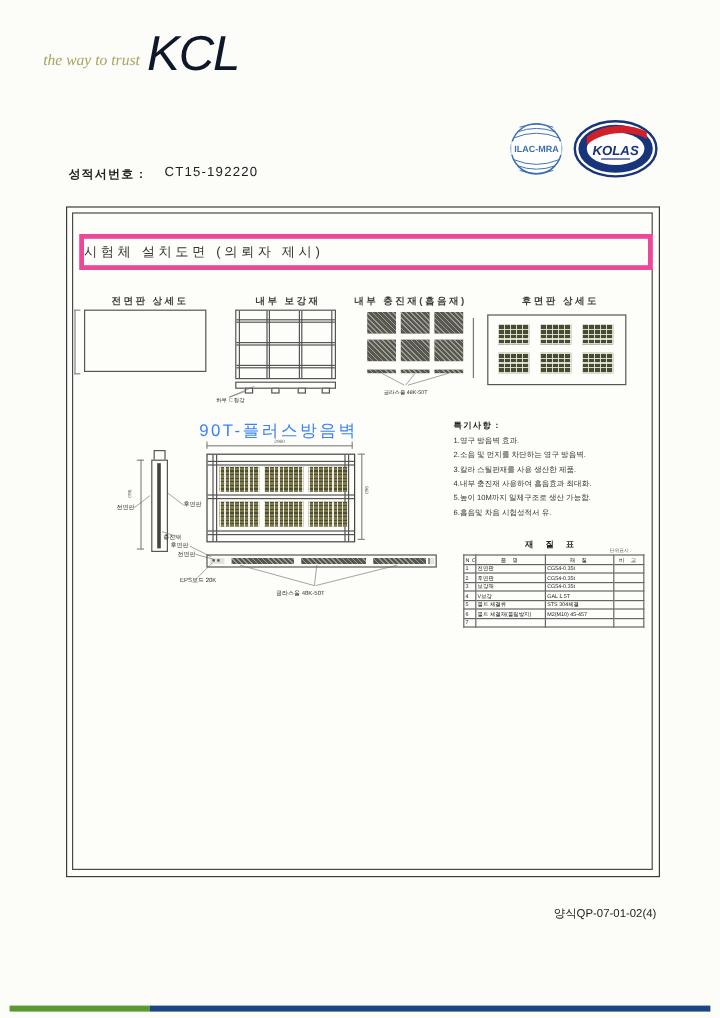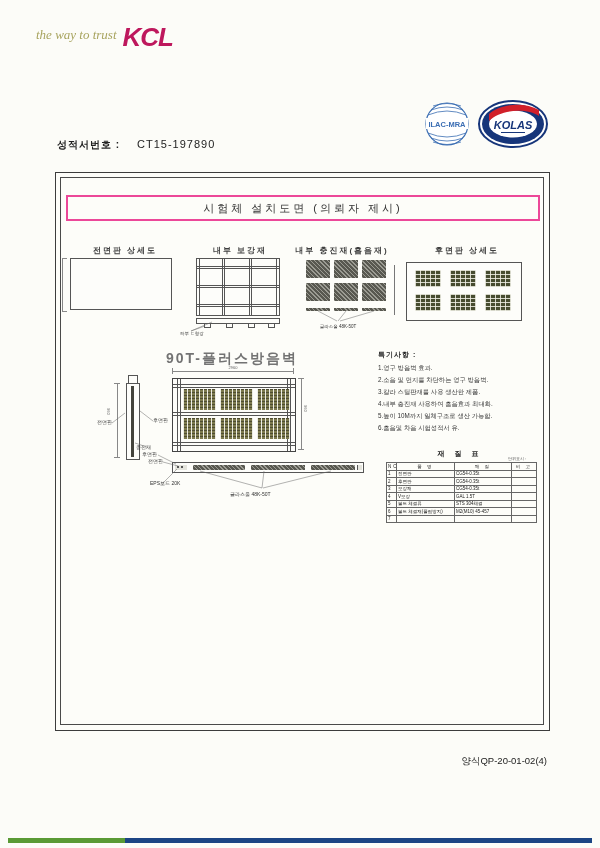--- a/index.html
+++ b/index.html
@@ -3,29 +3,29 @@
 <meta charset="utf-8">
 <style>
   html,body{margin:0;padding:0;}
   body{width:600px;height:848px;background:#fdfdf9;font-family:"Liberation Sans","DejaVu Sans",sans-serif;position:relative;overflow:hidden;}
   .abs{position:absolute;}
   .page{position:absolute;inset:0;background:#fcfcf8;}
 
   
   .logo{left:36px;top:24px;display:flex;align-items:flex-end;gap:6px;}
   .tagline{font-family:"Liberation Serif","DejaVu Serif",serif;font-style:italic;font-size:13px;color:#a8a45f;padding-bottom:7px;}
-  .brand{font-size:26px;font-weight:700;font-style:italic;color:#be185d;letter-spacing:-1px;line-height:1;}
+  .brand{font-size:41px;font-weight:400;font-style:italic;color:#0f172a;letter-spacing:-1px;line-height:1;}
   .doc-title{left:0;width:600px;top:98px;text-align:center;font-size:29px;font-weight:700;letter-spacing:5px;color:#161616;}
   .repno-label{left:57px;top:138px;font-size:10px;font-weight:700;color:#222;letter-spacing:1px;}
   .repno-value{left:137px;top:138px;font-size:11px;color:#222;letter-spacing:1px;}
 
   
   .frame-outer{left:55px;top:172px;width:493px;height:557px;border:1.5px solid #3c3c3c;background:#fdfdf9;}
   .frame-inner{left:60px;top:177px;width:482px;height:546px;border:1px solid #4a4a4a;}
-  .box-title{left:66px;top:195px;width:470px;height:22px;border:2px solid #ec4899;line-height:22px;text-align:center;font-size:11px;letter-spacing:3px;color:#333;background:#fdfdf9;}
+  .box-title{left:66px;top:195px;width:470px;height:22px;border:4px solid #ec4899;line-height:22px;font-size:11px;letter-spacing:3px;color:#333;background:#fdfdf9;}
 
   
   .vlabel{font-size:8px;font-weight:700;letter-spacing:2px;color:#3e3e3e;text-align:center;white-space:nowrap;}
 
   
   .rect{border:1px solid #555;background:#fdfdfa;}
   .hl{height:1px;background:#555;}
   .vl{width:1px;background:#555;}
   .dimline{background:#888;}
   .tinytext{font-size:4px;color:#666;text-align:center;white-space:nowrap;}
@@ -33,21 +33,21 @@
   .microlabel{font-size:4.5px;color:#333;text-align:center;white-space:nowrap;}
 
   .hatch{background-color:#585850;background-image:repeating-linear-gradient(45deg,rgba(238,238,228,.45) 0 1px,transparent 1px 3px);}
   .panel-dark{background-color:#474c30;background-image:
      repeating-linear-gradient(to right,rgba(240,240,230,.85) 0 1px,transparent 1px 5px),
      repeating-linear-gradient(to bottom,rgba(240,240,230,.85) 0 1px,transparent 1px 4px);}
   .panel-olive{background-color:#7d7a4e;background-image:
      repeating-linear-gradient(to right,rgba(250,250,245,.9) 0 1px,transparent 1px 4px),
      repeating-linear-gradient(to bottom,rgba(40,40,25,.55) 0 1px,transparent 1px 3px);}
 
-  .main-title{left:132px;top:350px;width:200px;text-align:center;font-size:14px;font-weight:700;letter-spacing:2px;color:#737373;}
+  .main-title{left:132px;top:350px;width:200px;text-align:center;font-size:14px;font-weight:400;letter-spacing:2px;color:#3b82f6;}
 
   
   .notes-title{left:378px;top:350px;font-size:7px;font-weight:700;color:#222;letter-spacing:1px;}
   .notes{left:378px;top:362px;font-size:6.3px;color:#333;line-height:12px;white-space:nowrap;}
 
   
   .mat-title{left:420px;top:449px;width:80px;text-align:center;font-size:7px;font-weight:700;letter-spacing:4px;color:#222;}
   .unit-note{left:508px;top:456px;font-size:4px;color:#555;}
   table.mat{left:386px;top:462px;position:absolute;border-collapse:collapse;width:150px;font-size:4.5px;color:#222;table-layout:fixed;}
   table.mat th,table.mat td{border:0.5px solid #666;height:6.5px;padding:0 1px;overflow:hidden;white-space:nowrap;font-weight:400;text-align:left;}
@@ -67,21 +67,21 @@
 <body>
 
 <div class="page">
 
   <div class="abs logo">
     <span class="tagline">the way to trust</span>
     <span class="brand">KCL</span>
   </div>
 
   <div class="abs repno-label">성적서번호 :</div>
-  <div class="abs repno-value">CT15-197890</div>
+  <div class="abs repno-value">CT15-192220</div>
 
   <svg class="abs" style="left:424px;top:101px" width="46" height="46" viewBox="0 0 46 46">
     <circle cx="23" cy="23" r="21" fill="#ffffff" stroke="#3a6db3" stroke-width="1.2"></circle>
     <path d="M4,14 Q23,6 42,14" fill="none" stroke="#3a6db3" stroke-width="0.8"></path>
     <path d="M7,9 Q23,3 39,9" fill="none" stroke="#3a6db3" stroke-width="0.8"></path>
     <path d="M4,32 Q23,40 42,32" fill="none" stroke="#3a6db3" stroke-width="0.8"></path>
     <path d="M7,37 Q23,43 39,37" fill="none" stroke="#3a6db3" stroke-width="0.8"></path>
     <path d="M9,41 Q23,46 37,41" fill="none" stroke="#3a6db3" stroke-width="0.8"></path>
     <path d="M9,5 Q23,0 37,5" fill="none" stroke="#3a6db3" stroke-width="0.8"></path>
     <rect x="2" y="17" width="42" height="11" fill="#ffffff"></rect>
@@ -290,17 +290,17 @@
         <line x1="147" y1="447" x2="135" y2="443"></line>
       <line x1="200" y1="471" x2="262" y2="488"></line>
         <line x1="264" y1="471" x2="262" y2="488"></line>
         <line x1="331" y1="471" x2="263" y2="488"></line>
       <line x1="177" y1="469" x2="163" y2="483"></line>
         <line x1="176" y1="464" x2="158" y2="455"></line>
         <line x1="178" y1="466" x2="163" y2="462"></line>
     </g>
   </svg>
 
-  <div class="abs form-no">양식QP-20-01-02(4)</div>
+  <div class="abs form-no">양식QP-07-01-02(4)</div>
   <div class="abs bar-green" style="background:#5a9a35"></div>
   <div class="abs bar-blue" style="background:#1c4584"></div>
 
 </div>
 
 </body></html>

